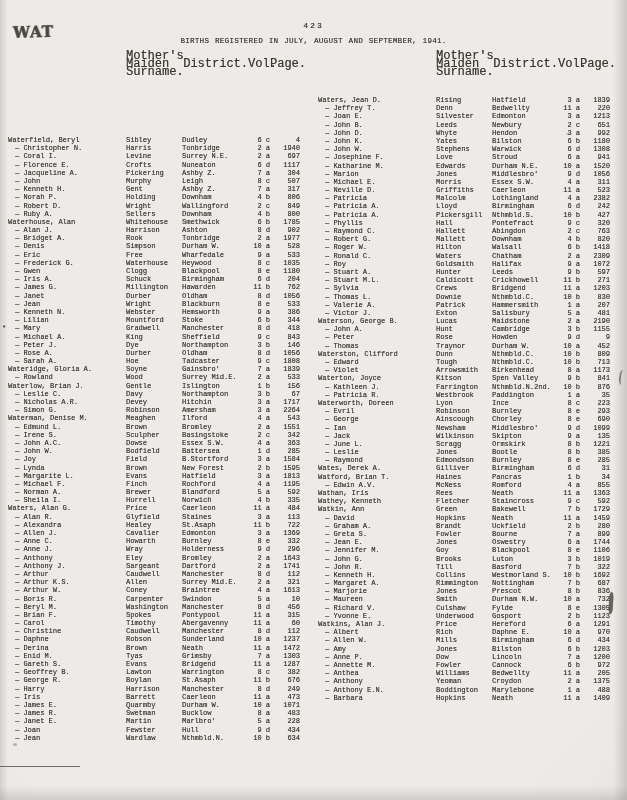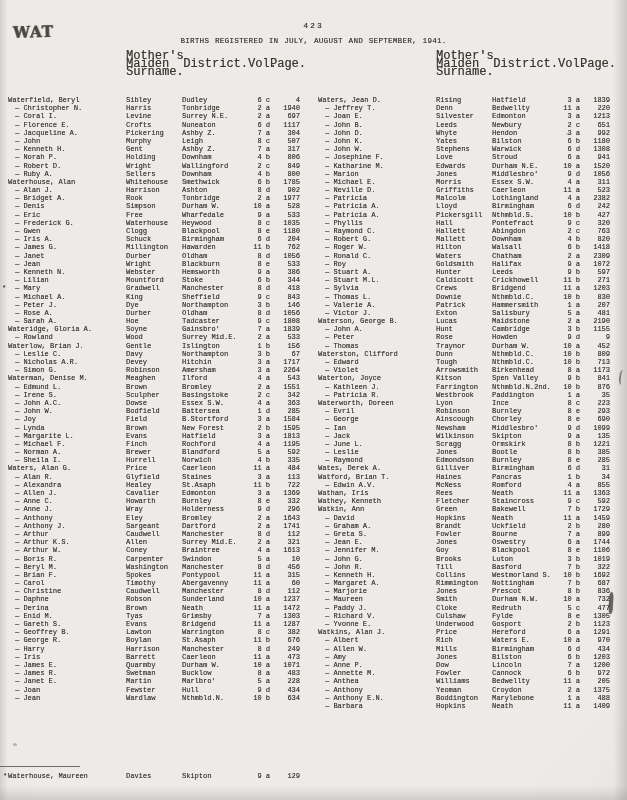--- a/index.html
+++ b/index.html
@@ -29,21 +29,21 @@
     position:absolute;left:0;right:0;top:21px;text-align:center;
     font-size:8px;letter-spacing:2px;
   }
   .title{
     position:absolute;left:0;right:0;top:37px;text-align:center;
     font-size:7.5px;letter-spacing:0.3px;word-spacing:1px;white-space:nowrap;
   }
 
   
   .halfcol{position:absolute;width:292px;}
-  .halfcol.left{left:8px;}
+  .halfcol.left{left:8px;margin-top:40px;}
   .halfcol.right{left:318px;}
 
   .row{
     display:grid;
     grid-template-columns:118px 56px 66px 22px 30px;
     height:8.2px;line-height:8.2px;font-size:7px;
     white-space:nowrap;position:relative;
   }
   .c{overflow:visible;}
   .c.vol{text-align:right;}
@@ -1198,27 +1198,20 @@
   </div>
 
   <div class="row cont">
     <span class="c name"><span class="star"></span><span class="nm">— Maureen</span></span>
     <span class="c maiden">Smith</span>
     <span class="c district">Durham N.W.</span>
     <span class="c vol">10 a</span>
     <span class="c page">732</span>
   </div>
 
-  <div class="row cont">
-    <span class="c name"><span class="star"></span><span class="nm">— Paddy J.</span></span>
-    <span class="c maiden">Cloke</span>
-    <span class="c district">Redruth</span>
-    <span class="c vol">5 c</span>
-    <span class="c page">477</span>
-  </div>
 
   <div class="row cont">
     <span class="c name"><span class="star"></span><span class="nm">— Richard V.</span></span>
     <span class="c maiden">Culshaw</span>
     <span class="c district">Fylde</span>
     <span class="c vol">8 e</span>
     <span class="c page">1305</span>
   </div>
 
   <div class="row cont">
@@ -1233,21 +1226,21 @@
     <span class="c name"><span class="star"></span><span class="nm">Watkins, Alan J.</span></span>
     <span class="c maiden">Price</span>
     <span class="c district">Hereford</span>
     <span class="c vol">6 a</span>
     <span class="c page">1291</span>
   </div>
 
   <div class="row cont">
     <span class="c name"><span class="star"></span><span class="nm">— Albert</span></span>
     <span class="c maiden">Rich</span>
-    <span class="c district">Waters E.</span>
+    <span class="c district">Daphne E.</span>
     <span class="c vol">10 a</span>
     <span class="c page">970</span>
   </div>
 
   <div class="row cont">
     <span class="c name"><span class="star"></span><span class="nm">— Allen W.</span></span>
     <span class="c maiden">Mills</span>
     <span class="c district">Birmingham</span>
     <span class="c vol">6 d</span>
     <span class="c page">434</span>

